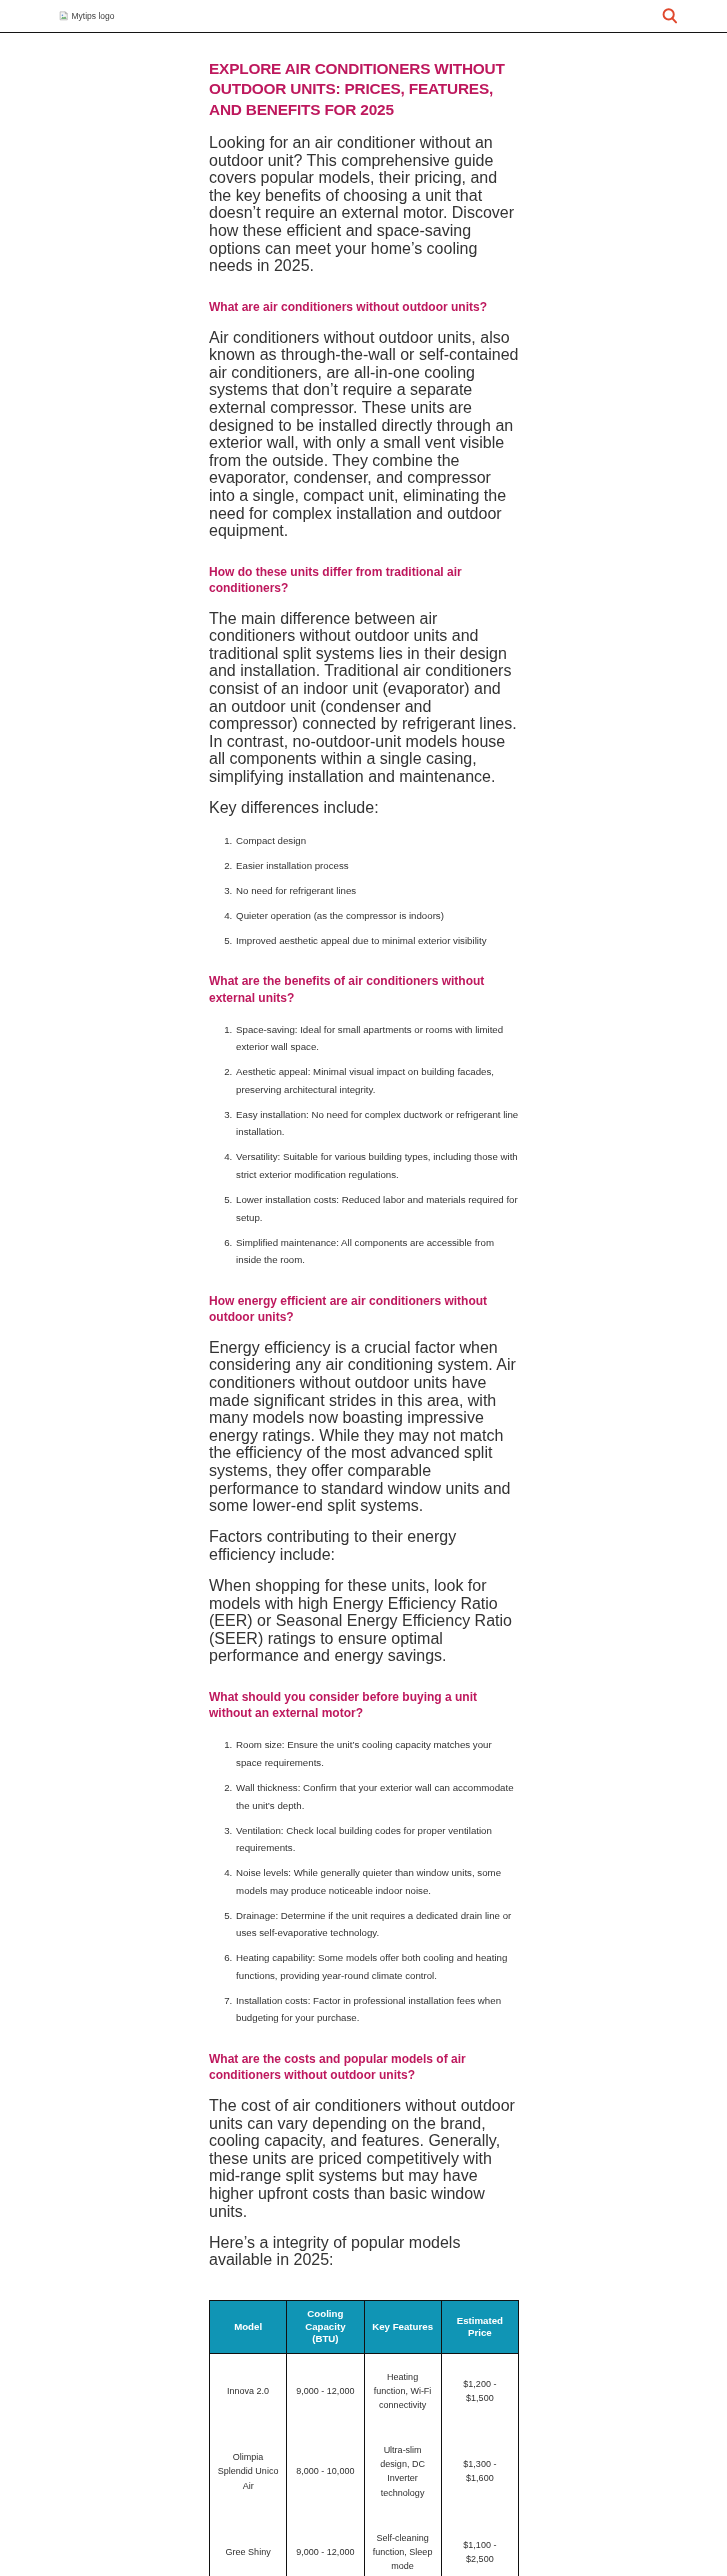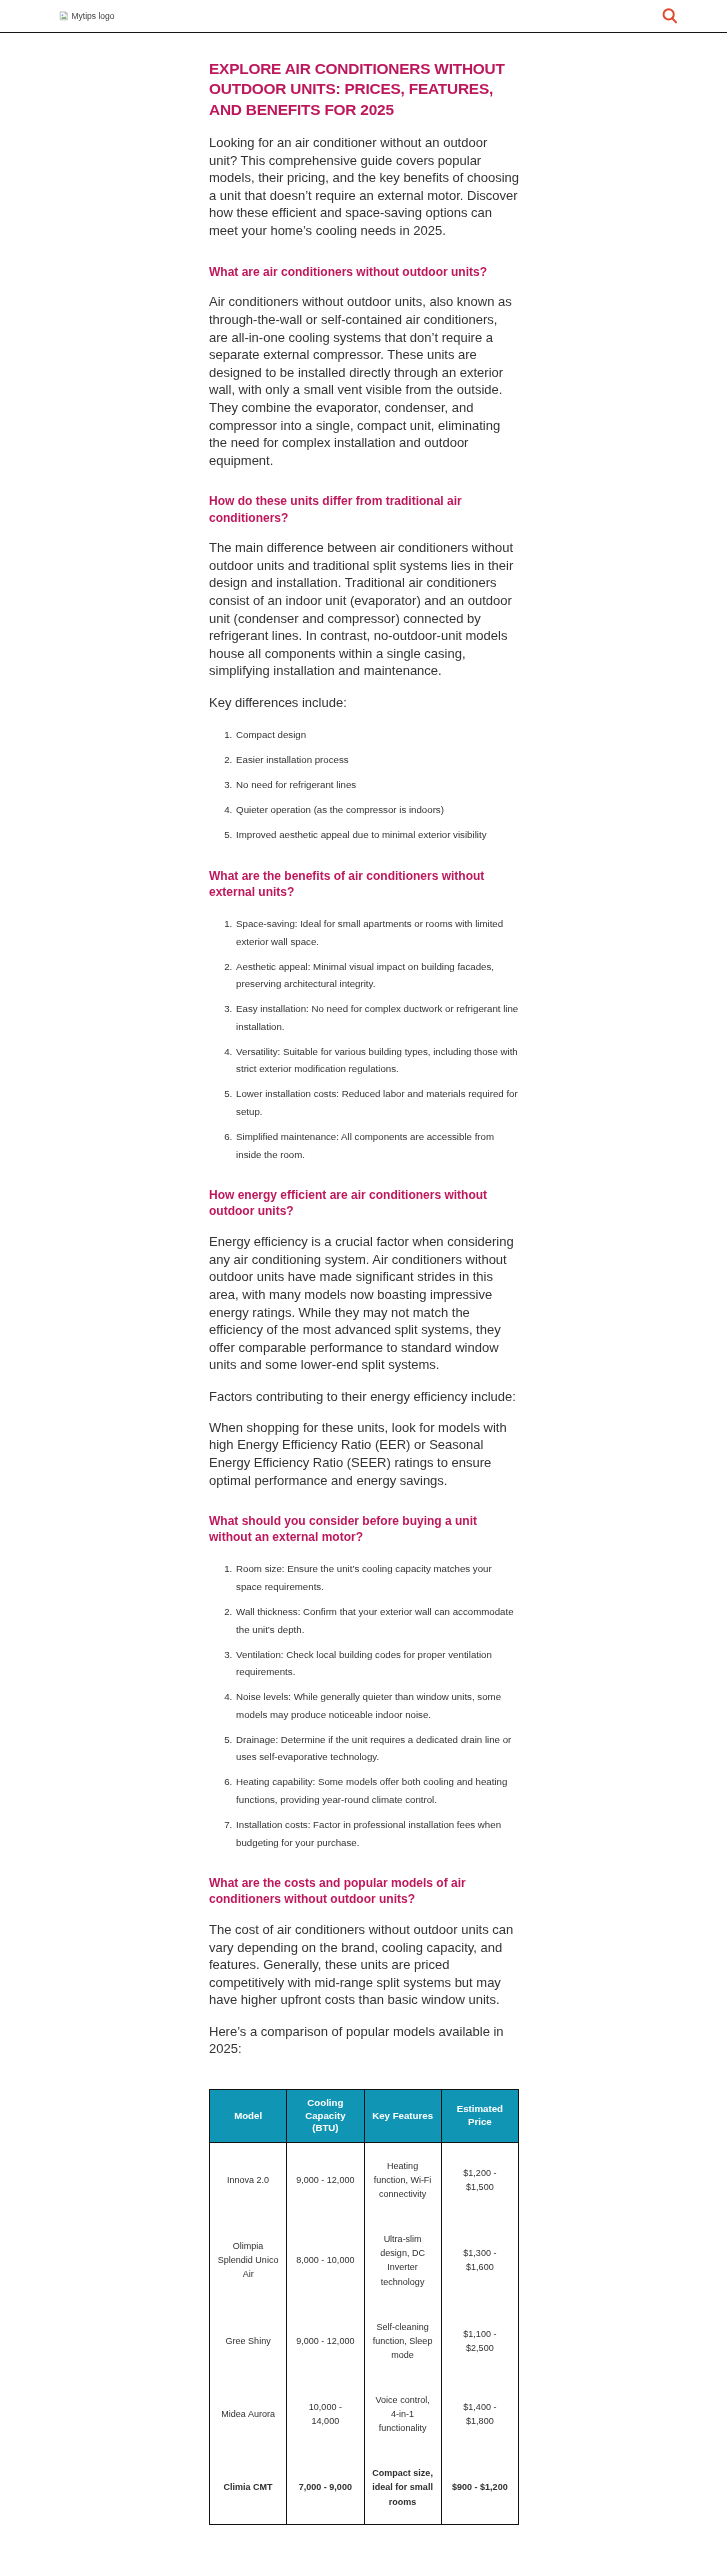--- a/index.html
+++ b/index.html
@@ -45,21 +45,21 @@
   }
   h1 {
     font-size: 15.4px;
     line-height: 1.33;
     font-weight: 700;
     color: #be185d;
     letter-spacing: -0.2px;
     margin: 0 0 9px;
   }
   .content p {
-    font-size: 13px;
+    font-size: 16px;
     line-height: 17.6px;
     margin: 13.6px 0;
   }
   h2 {
     font-size: 12px;
     line-height: 1.35;
     font-weight: 700;
     color: #be185d;
     margin: 24px 0 12.5px;
   }
@@ -177,21 +177,21 @@
       <li>Noise levels: While generally quieter than window units, some models may produce noticeable indoor noise.</li>
       <li>Drainage: Determine if the unit requires a dedicated drain line or uses self-evaporative technology.</li>
       <li>Heating capability: Some models offer both cooling and heating functions, providing year-round climate control.</li>
       <li>Installation costs: Factor in professional installation fees when budgeting for your purchase.</li>
     </ol>
   </section>
 
   <section>
     <h2>What are the costs and popular models of air conditioners without outdoor units?</h2>
     <p>The cost of air conditioners without outdoor units can vary depending on the brand, cooling capacity, and features. Generally, these units are priced competitively with mid-range split systems but may have higher upfront costs than basic window units.</p>
-    <p>Here’s a comparison of popular models available in 2025:</p>
+    <p>Here’s a integrity of popular models available in 2025:</p>
 
     <table class="models">
       <thead>
         <tr>
           <th style="width:25%">Model</th>
           <th style="width:25%">Cooling Capacity (BTU)</th>
           <th style="width:25%">Key Features</th>
           <th style="width:25%">Estimated Price</th>
         </tr>
       </thead>

